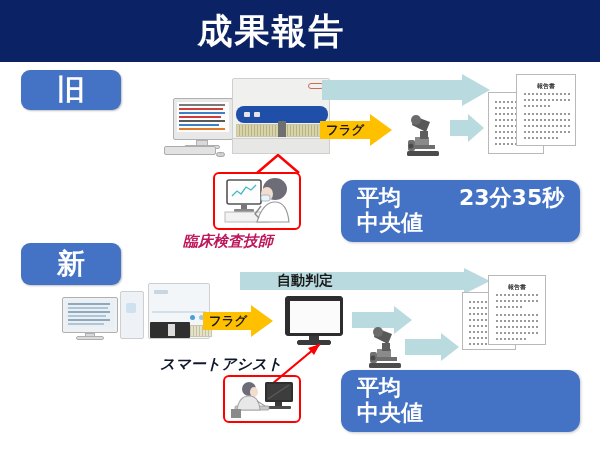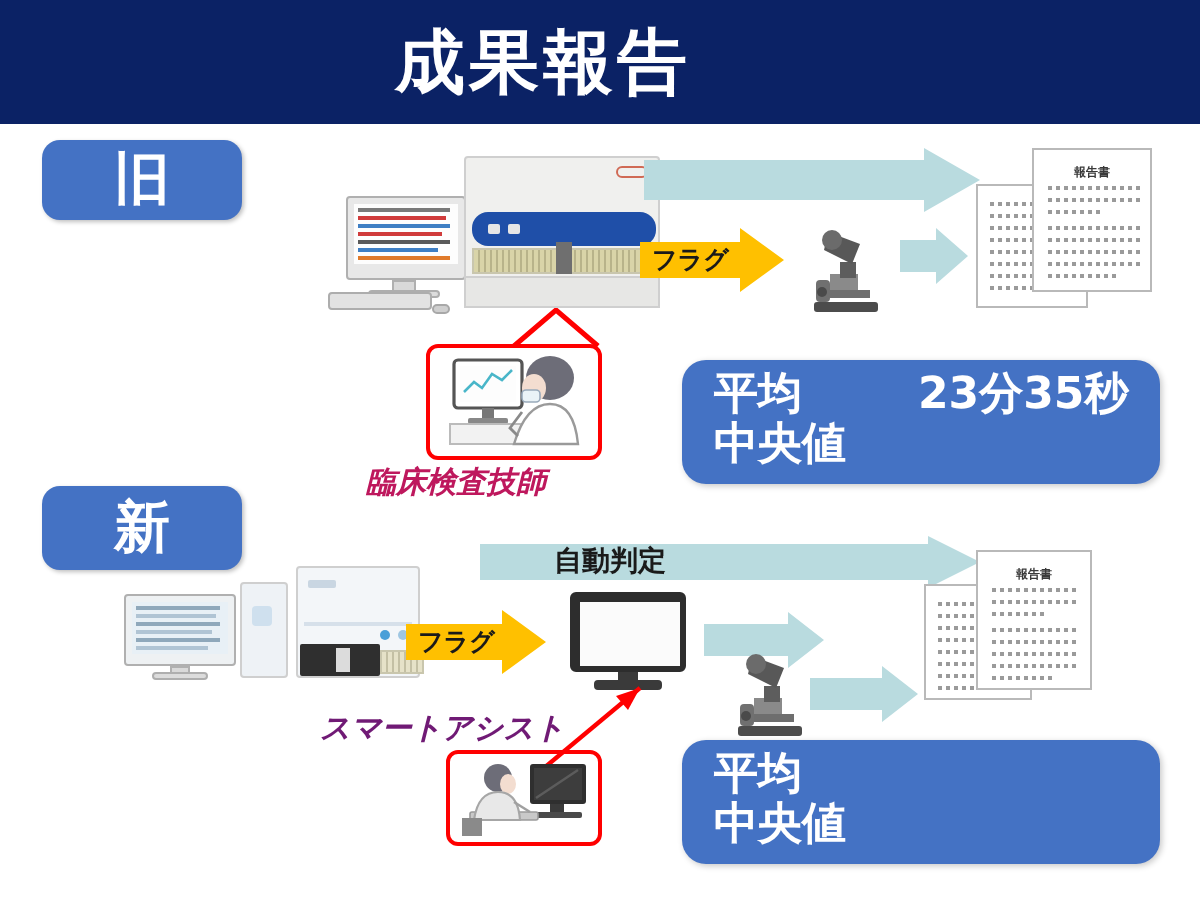--- a/index.html
+++ b/index.html
@@ -59,21 +59,21 @@
   }
 
   
   .lab-tech-label{
     position:absolute;left:183px;top:232px;
     font-size:15px;font-weight:bold;font-style:italic;color:#be185d;
     white-space:nowrap;
   }
   .smart-assist-label{
     position:absolute;left:160px;top:355px;
-    font-size:15px;font-weight:bold;font-style:italic;color:#701a75;
+    font-size:15px;font-weight:bold;font-style:italic;color:#0f172a;
     white-space:nowrap;
   }
   .auto-judge-label{
     position:absolute;left:277px;top:272px;
     font-size:14px;font-weight:bold;color:#1a1a1a;
     white-space:nowrap;
   }
 
   
   .docgroup{position:absolute;}

